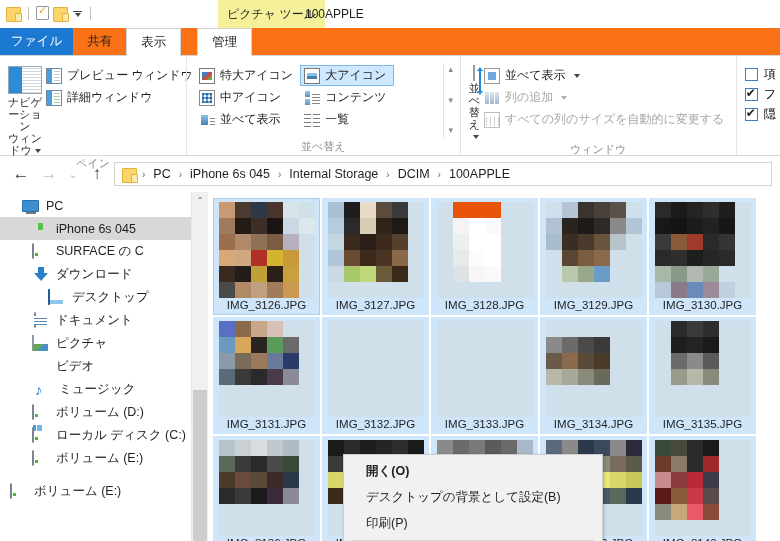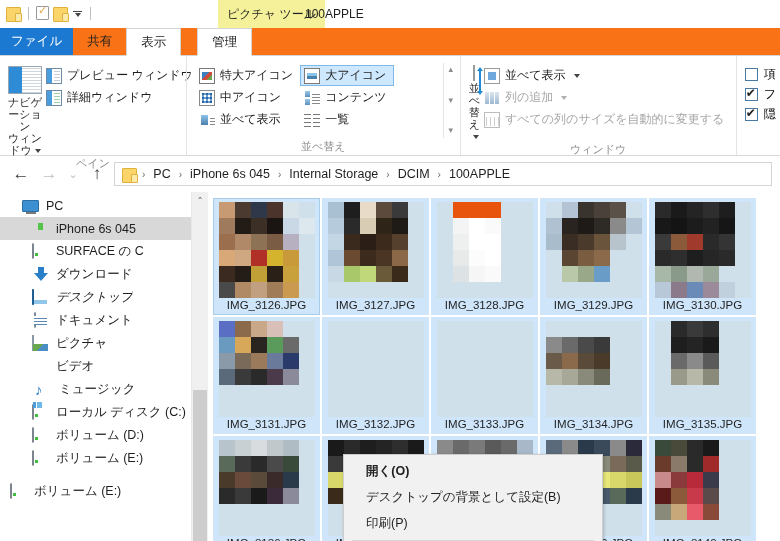--- a/index.html
+++ b/index.html
@@ -617,47 +617,47 @@
           <span class="lbl">iPhone 6s 045</span>
         </div>
         <div class="nav-item" style="padding-left:32px;">
           <span class="nvi"><span class="nvi-drive net"></span></span>
           <span class="lbl">SURFACE の C</span>
         </div>
         <div class="nav-item" style="padding-left:32px;">
           <span class="nvi"><span class="nvi-dl"></span></span>
           <span class="lbl">ダウンロード</span>
         </div>
-        <div class="nav-item" style="padding-left:32px;font-style:italic;">
+        <div class="nav-item" style="padding-left:48px;">
           <span class="nvi"><span class="nvi-desk"></span></span>
           <span class="lbl">デスクトップ</span>
         </div>
         <div class="nav-item" style="padding-left:32px;">
           <span class="nvi"><span class="nvi-doc"></span></span>
           <span class="lbl">ドキュメント</span>
         </div>
         <div class="nav-item" style="padding-left:32px;">
           <span class="nvi"><span class="nvi-pic"></span></span>
           <span class="lbl">ピクチャ</span>
         </div>
         <div class="nav-item" style="padding-left:32px;">
           <span class="nvi"><span class="nvi-vid"></span></span>
           <span class="lbl">ビデオ</span>
         </div>
         <div class="nav-item" style="padding-left:32px;">
           <span class="nvi nvi-mus">♪</span>
           <span class="lbl">ミュージック</span>
         </div>
         <div class="nav-item" style="padding-left:32px;">
+          <span class="nvi"><span class="nvi-drive"></span></span>
+          <span class="lbl">ボリューム (D:)</span>
+        </div>
+        <div class="nav-item" style="padding-left:32px;">
           <span class="nvi"><span class="nvi-drive c"></span></span>
           <span class="lbl">ローカル ディスク (C:)</span>
-        </div>
-        <div class="nav-item" style="padding-left:32px;">
-          <span class="nvi"><span class="nvi-drive"></span></span>
-          <span class="lbl">ボリューム (D:)</span>
         </div>
         <div class="nav-item" style="padding-left:32px;">
           <span class="nvi"><span class="nvi-drive"></span></span>
           <span class="lbl">ボリューム (E:)</span>
         </div>
         <div class="nav-gap"></div>
         <div class="nav-item" style="padding-left:10px;">
           <span class="nvi"><span class="nvi-drive"></span></span>
           <span class="lbl">ボリューム (E:)</span>
         </div>

